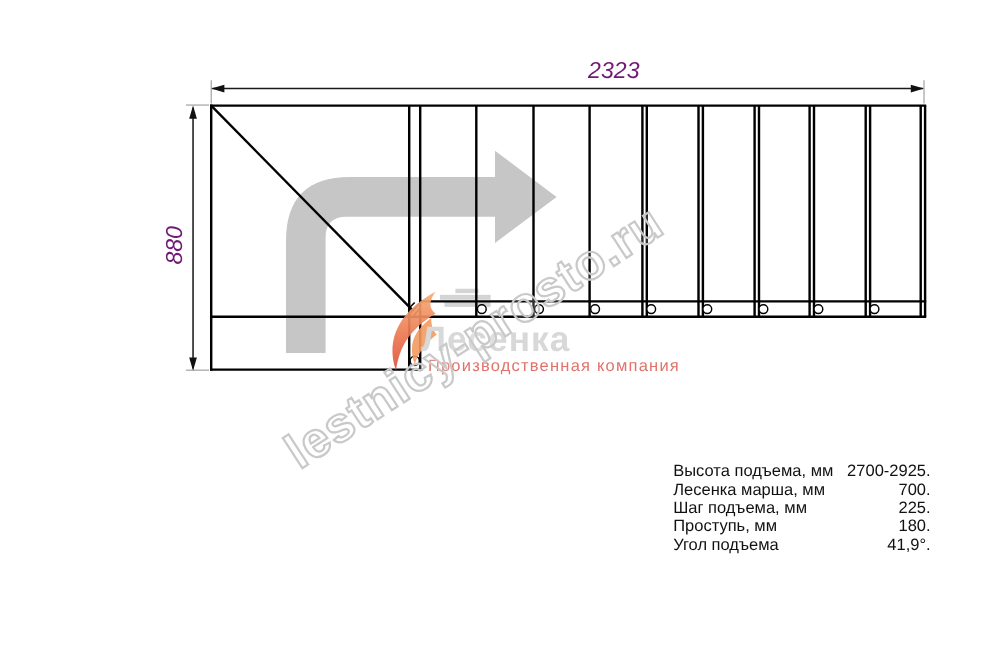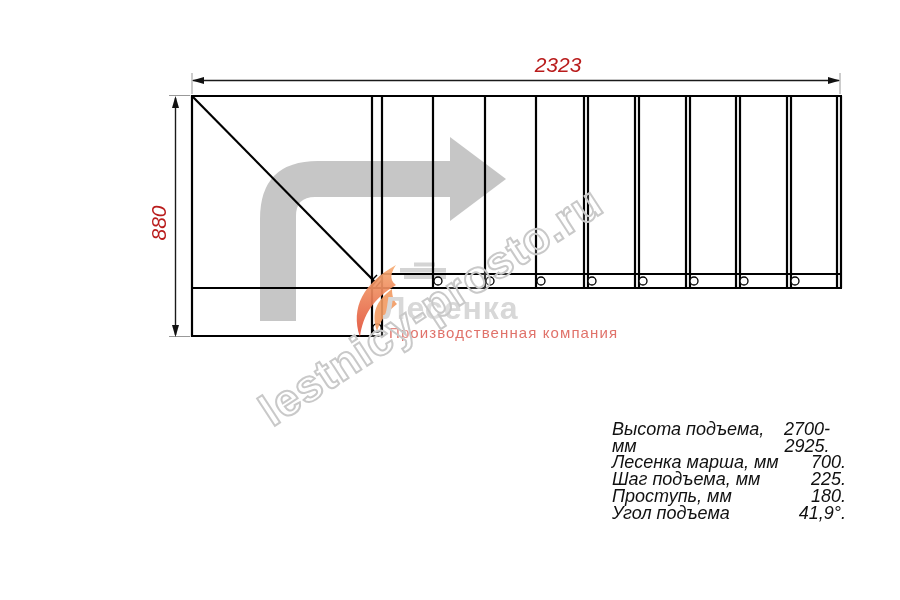--- a/index.html
+++ b/index.html
@@ -1,32 +1,32 @@
 <!DOCTYPE html>
 <html><head>
 <meta charset="utf-8">
 <style>
   html,body{margin:0;padding:0;background:#fff;}
   .canvas{position:relative;width:900px;height:600px;background:#fff;overflow:hidden;
           font-family:"Liberation Sans",sans-serif;}
   .abs{position:absolute;}
   svg{display:block;}
-  .dim-label{position:absolute;font-style:italic;font-size:21px;color:#b91c1c;}
+  .dim-label{position:absolute;font-style:italic;font-size:21px;color:#701a75;}
   .dim-label.h{left:498px;top:53px;width:120px;text-align:center;}
   .dim-label.v{left:136px;top:200px;width:46px;height:46px;line-height:46px;text-align:center;
                transform:rotate(-90deg);}
   .logo-name{position:absolute;left:383px;top:290px;font-weight:bold;font-size:32px;
              color:#d8d8d8;letter-spacing:1px;white-space:nowrap;}
   .logo-tagline{position:absolute;left:389px;top:324px;font-size:15px;color:#e0726a;
                 letter-spacing:1.1px;white-space:nowrap;}
   .watermark{position:absolute;left:250px;top:393px;transform:rotate(-33deg);
              transform-origin:0 0;font-weight:bold;font-size:45px;letter-spacing:1px;
              color:rgba(255,255,255,0.18);-webkit-text-stroke:2px #c9c9c9;white-space:nowrap;}
-  .specs{position:absolute;left:612px;top:421px;width:234px;font-style:italic;
-         font-size:18px;line-height:16.7px;color:#111;}
+  .specs{position:absolute;left:612px;top:421px;width:234px;
+         font-size:15px;line-height:16.7px;color:#111;}
   .spec-row{display:flex;justify-content:space-between;}
   .spec-row .val{text-align:center;}
 </style>
 </head>
 <body>
 
 <div class="canvas">
 
   <svg class="abs" style="left:0;top:0;" width="900" height="600" viewBox="0 0 900 600">
 

